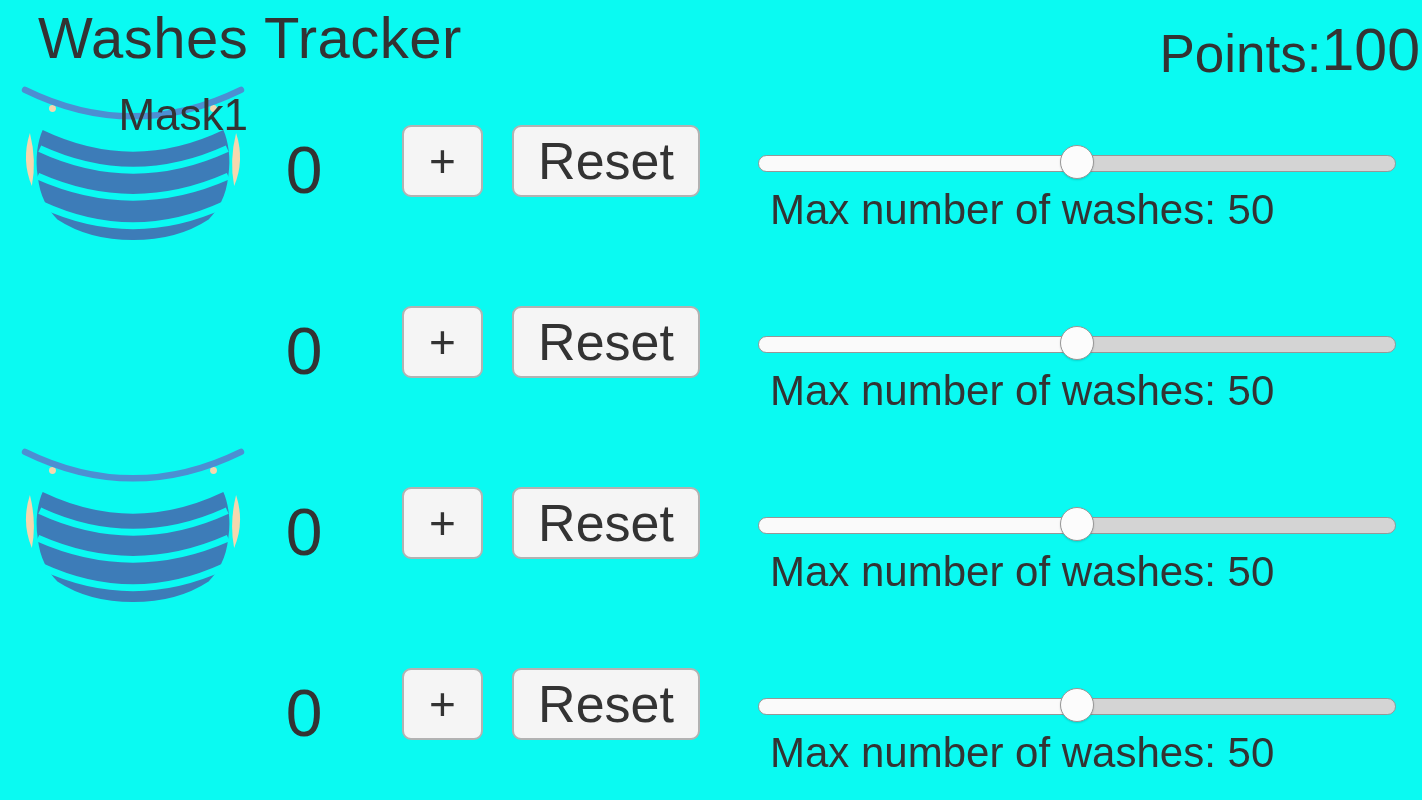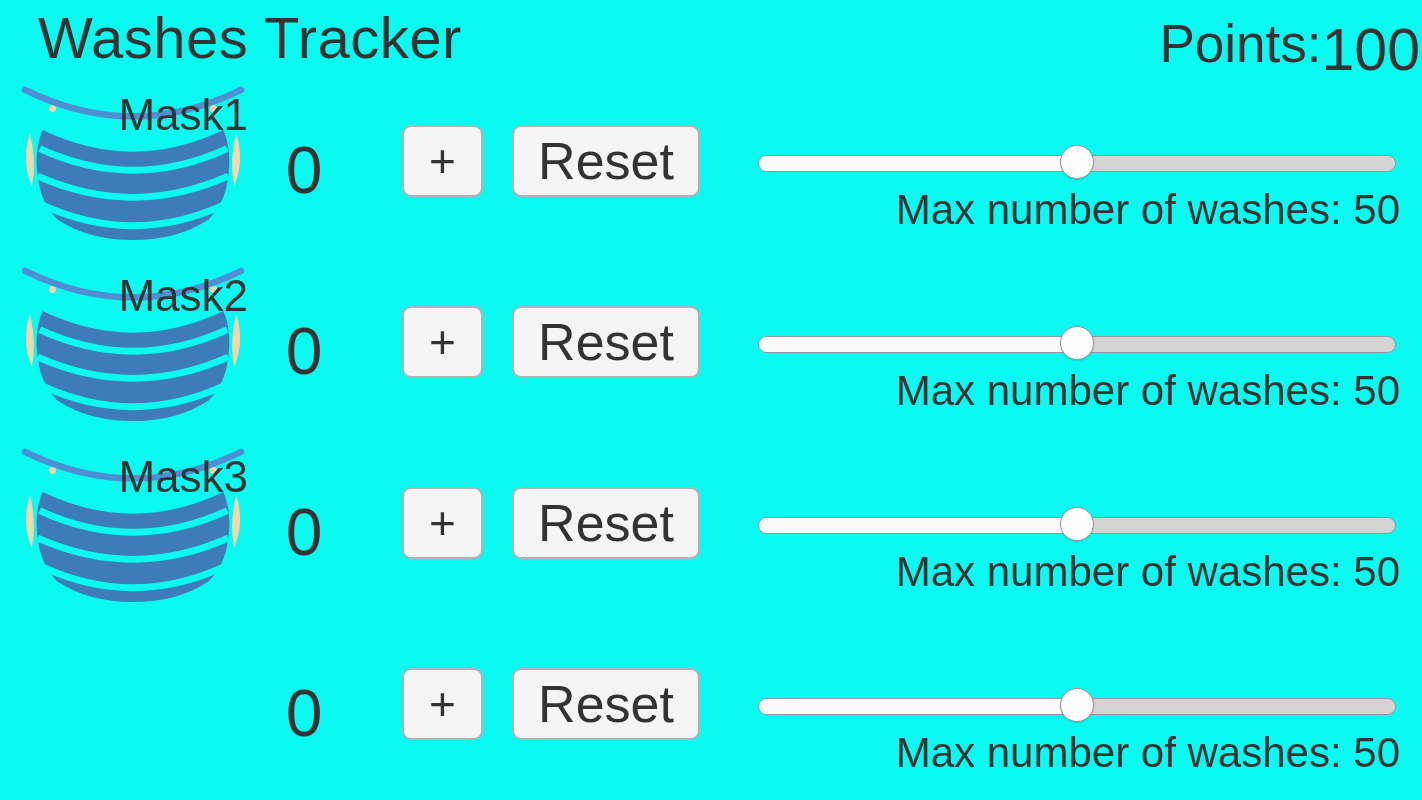--- a/index.html
+++ b/index.html
@@ -5,21 +5,21 @@
   html,body{margin:0;padding:0;}
   body{
     width:1422px;height:800px;overflow:hidden;position:relative;
     background:var(--bg,#0AFAF2);
     font-family:"Liberation Sans",sans-serif;
     color:var(--text,#333);
   }
   
   .header{position:absolute;top:0;left:16px;width:1422px;height:80px;}
   .title{position:absolute;left:22px;top:4px;font-size:58px;letter-spacing:0.5px;}
-  .points{position:absolute;right:18px;top:2px;display:flex;align-items:center;}
+  .points{position:absolute;right:18px;top:2px;display:flex;align-items:flex-end;}
   .points-label{font-size:53px;}
   .points-value{font-size:59px;margin-top:14px;}
   
   .rows{position:absolute;top:78px;left:0;width:1422px;}
   .row{position:relative;height:181px;}
   .mask-wrap{position:absolute;left:18px;top:2px;width:230px;height:162px;}
   .mask-wrap svg{position:absolute;left:0;top:0;}
   .mask-label{position:absolute;left:0;top:10px;width:100%;text-align:right;font-size:44px;}
   .count{position:absolute;left:268px;top:54px;width:72px;text-align:center;font-size:66px;}
   button{
@@ -37,21 +37,21 @@
   .slider-track{
     position:absolute;left:0;top:17px;width:636px;height:15px;
     border:1px solid var(--slider-border,#999);border-radius:9px;
   }
   .slider-thumb{
     position:absolute;top:7px;width:34px;height:34px;border-radius:50%;
     background:var(--thumb-fill,#FCFCFC);
     border:1.5px solid var(--slider-border,#999);
     box-sizing:border-box;box-shadow:0 1px 2px rgba(0,0,0,0.15);
   }
-  .caption{position:absolute;left:4px;top:108px;width:638px;text-align:right;font-size:42px;}
+  .caption{position:absolute;left:12px;top:108px;width:638px;text-align:left;font-size:42px;}
 </style>
 </head>
 <body style="--bg: #0AFAF2; --text: #333333; --mask-body: #3D7CB8; --mask-band: #4C8FD2; --ear: #F5D7AE; --button-bg: #F5F5F5; --button-border: #B2B2B2; --slider-border: #979797; --thumb-fill: #FCFCFC;">
 
 <div class="header">
   <div class="title">Washes Tracker</div>
   <div class="points">
     <span class="points-label">Points:</span>
       <span class="points-value">100</span>
   </div>
@@ -85,40 +85,20 @@
     <div class="slider-area">
       <div class="slider">
         <div class="slider-track" style="background: linear-gradient(to right, rgb(250, 250, 250) 0%, rgb(250, 250, 250) 50%, rgb(212, 212, 212) 50%, rgb(212, 212, 212) 100%);"></div>
         <div class="slider-thumb" style="left: calc(50% - 17px);"></div>
       </div>
       <div class="caption">Max number of washes: 50</div>
     </div>
   </div>
 
   <div class="row">
-    <div class="mask-wrap">
-      <svg viewBox="0 0 230 165" width="230" height="162" aria-hidden="true">
-
-        <path class="c-ear" d="M10,54 Q1,82 12,108 Q17,82 10,54 Z"></path>
-        <path class="c-ear" d="M220,54 Q229,82 218,108 Q213,82 220,54 Z"></path>
-        <circle class="c-ear" cx="33" cy="29" r="3.5"></circle>
-        <circle class="c-ear" cx="197" cy="29" r="3.5"></circle>
-
-        <path class="c-body" d="M23,51 Q115,95 207,51 C212,62 215,80 212,98
-                 C210,118 202,132 192,142 Q160,163 115,163 Q70,163 38,142
-                 C28,132 20,118 18,98 C15,80 18,62 23,51 Z"></path>
-
-        <path class="c-gap" d="M20,70 Q115,114 211,70"></path>
-        <path class="c-gap" d="M18,98 Q115,141 212,98"></path>
-        <path class="c-gap" d="M22,127 Q115,170 208,127"></path>
-
-        <path class="c-band" d="M5,10 Q115,64 225,10"></path>
-      </svg>
-      <div class="mask-label">Mask2</div>
-    </div>
     <div class="count">0</div>
     <button class="plus-btn">+</button>
     <button class="reset-btn">Reset</button>
     <div class="slider-area">
       <div class="slider">
         <div class="slider-track" style="background: linear-gradient(to right, rgb(250, 250, 250) 0%, rgb(250, 250, 250) 50%, rgb(212, 212, 212) 50%, rgb(212, 212, 212) 100%);"></div>
         <div class="slider-thumb" style="left: calc(50% - 17px);"></div>
       </div>
       <div class="caption">Max number of washes: 50</div>
     </div>
@@ -136,21 +116,20 @@
         <path class="c-body" d="M23,51 Q115,95 207,51 C212,62 215,80 212,98
                  C210,118 202,132 192,142 Q160,163 115,163 Q70,163 38,142
                  C28,132 20,118 18,98 C15,80 18,62 23,51 Z"></path>
 
         <path class="c-gap" d="M20,70 Q115,114 211,70"></path>
         <path class="c-gap" d="M18,98 Q115,141 212,98"></path>
         <path class="c-gap" d="M22,127 Q115,170 208,127"></path>
 
         <path class="c-band" d="M5,10 Q115,64 225,10"></path>
       </svg>
-      <div class="mask-label">Mask3</div>
     </div>
     <div class="count">0</div>
     <button class="plus-btn">+</button>
     <button class="reset-btn">Reset</button>
     <div class="slider-area">
       <div class="slider">
         <div class="slider-track" style="background: linear-gradient(to right, rgb(250, 250, 250) 0%, rgb(250, 250, 250) 50%, rgb(212, 212, 212) 50%, rgb(212, 212, 212) 100%);"></div>
         <div class="slider-thumb" style="left: calc(50% - 17px);"></div>
       </div>
       <div class="caption">Max number of washes: 50</div>

